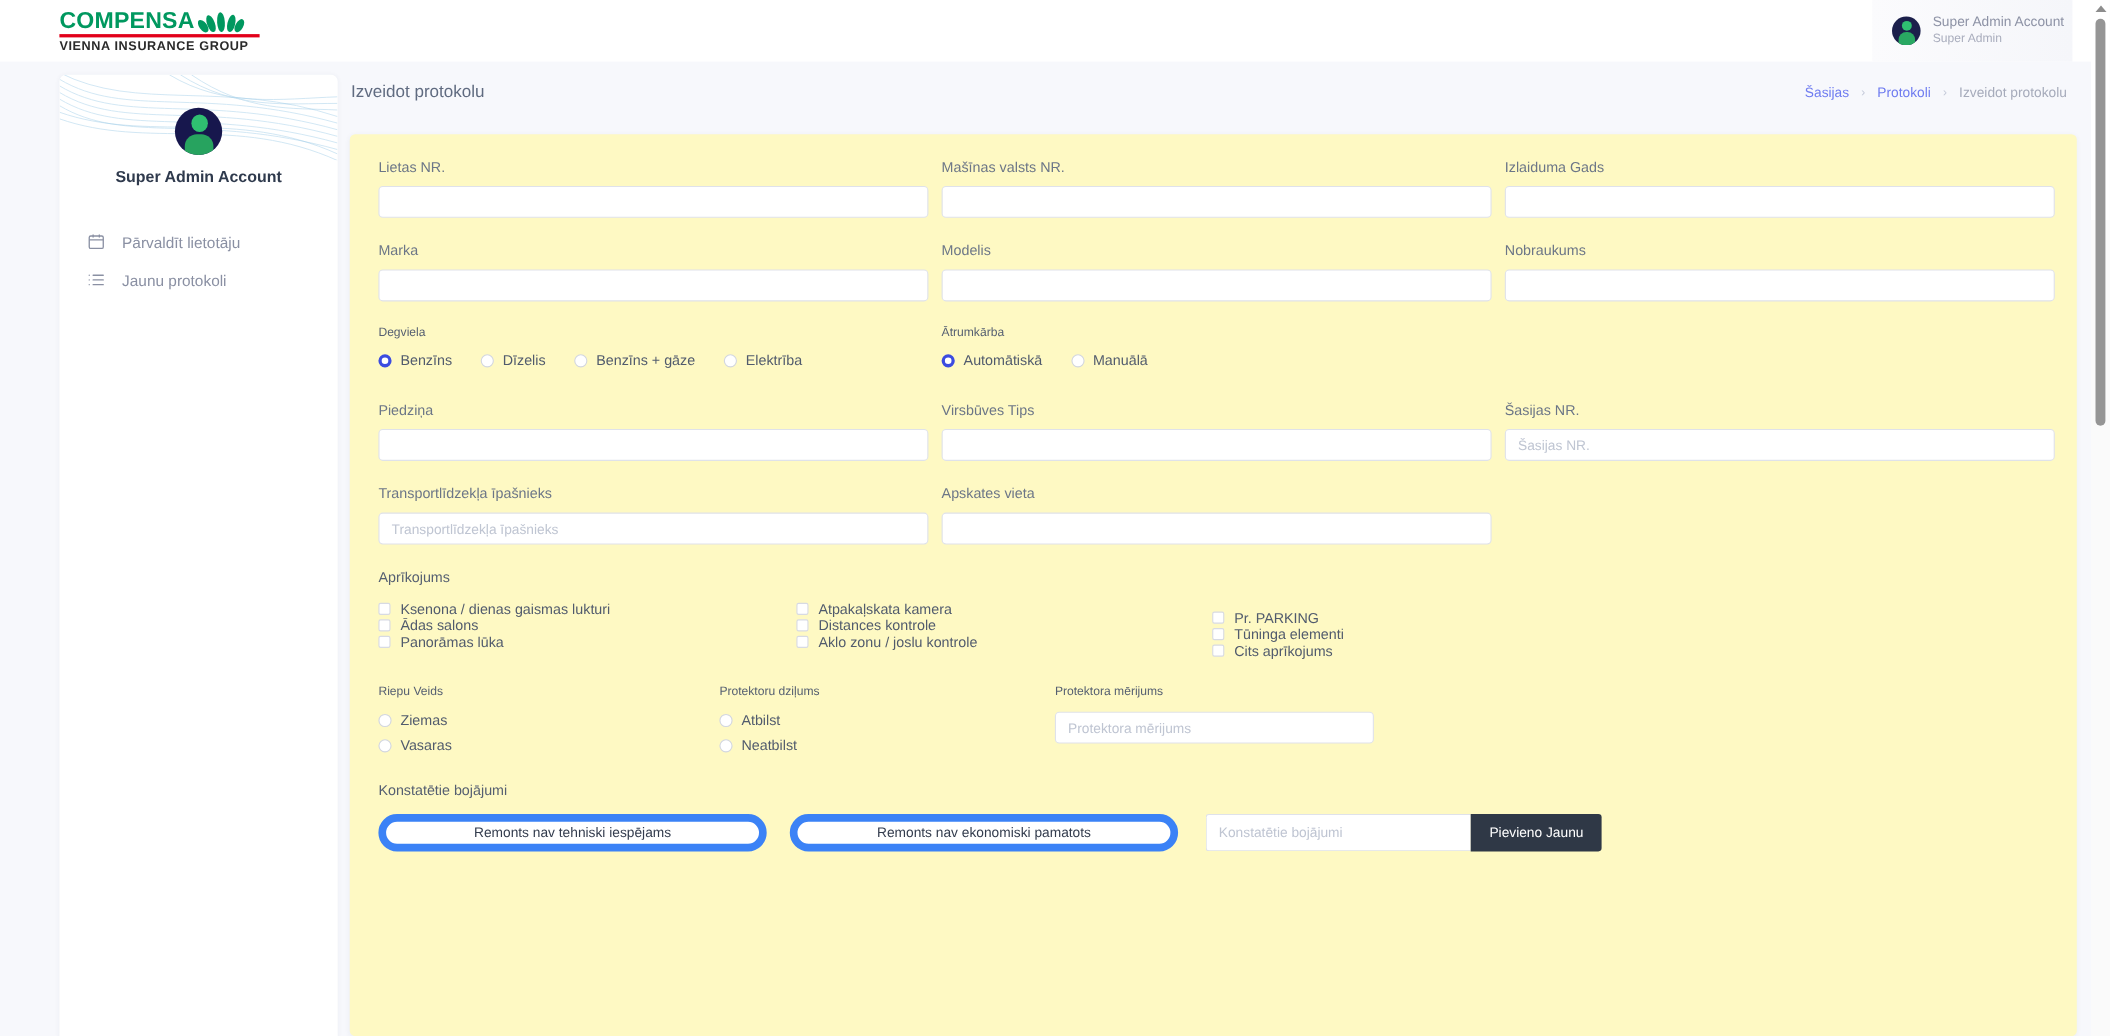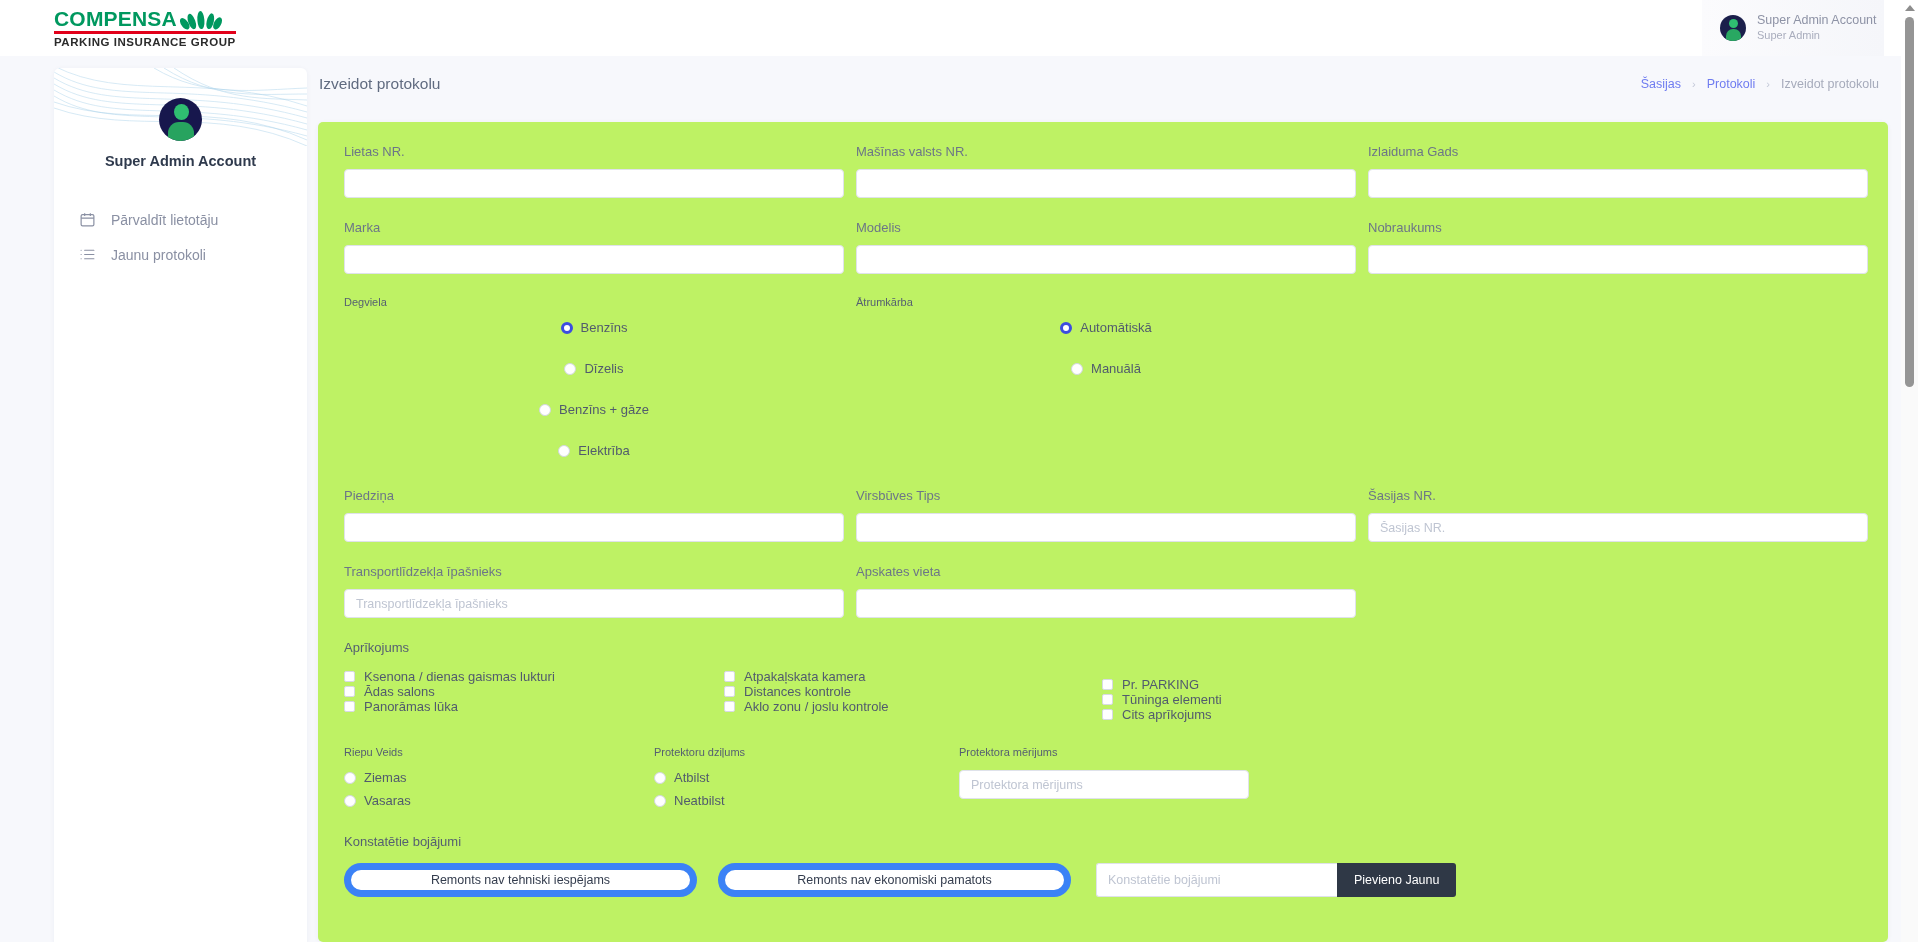--- a/index.html
+++ b/index.html
@@ -140,42 +140,42 @@
   .page-title { font-size:15.5px; color:#606b80; }
   .crumbs { display:flex; align-items:center; gap:11px; font-size:12.5px; }
   .crumb-link { color:#6f7cf0; cursor:pointer; }
   .crumb-sep { color:#c3c8d8; font-size:11px; }
   .crumb-cur { color:#a6abbb; }
 
   
   .card {
     position:absolute; left:318px; top:122px;
     width:1570px; height:820px;
-    background:#bef264; border-radius:5px;
+    background:#fef9c3; border-radius:5px;
     box-shadow: 0 1px 5px rgba(40,50,90,.05);
     padding: 22px 26px;
   }
 
   .grid3 { display:grid; grid-template-columns: 500px 500px 500px; column-gap:12px; }
   .field { margin-bottom: 22px; }
   .f-label { font-size:13px; color:#6c7687; margin-bottom:10px; display:block; }
   .f-input {
     width:100%; height:29px;
     border:1px solid #dfe2ea; border-radius:4px;
     background:#fff; padding:0 11px;
     font-size:12.5px; color:#3b4354;
     font-family:"Liberation Sans", sans-serif;
     outline:none;
   }
   .f-input::placeholder { color:#bfc5d2; }
 
   
   .radio-row { display:grid; grid-template-columns: 500px 500px 500px; column-gap:12px; margin-bottom:30px; }
   .grp-label { font-size:11px; color:#555f71; margin-bottom:12px; display:block; font-weight:400;}
-  .radios { display:flex; align-items:center; gap:26px;flex-direction:column; }
+  .radios { display:flex; align-items:center; gap:26px; }
   .radio-item { display:flex; align-items:center; gap:8px; cursor:pointer; }
   .rdo {
     width:12px;height:12px;border-radius:50%;
     border:1.4px solid #d2d6e0; background:#fff; flex:none; position:relative;
   }
   .rdo.on { border-color:#3c4ce0; border-width:3.6px; background:#fff; }
   .rdo-lbl { font-size:13px; color:#515b6d; }
 
   
   .sect-label { font-size:13px; color:#555f71; margin-bottom:14px; display:block; }
@@ -233,21 +233,21 @@
       <span class="brand-word">COMPENSA</span>
       <span class="brand-fan">
           <i></i>
           <i></i>
           <i></i>
           <i></i>
           <i></i>
         </span>
     </div>
     <div class="brand-rule"></div>
-    <span class="brand-sub">PARKING INSURANCE GROUP</span>
+    <span class="brand-sub">VIENNA INSURANCE GROUP</span>
   </div>
 
   <div class="user-chip">
     <span class="avatar-sm"></span>
     <span class="user-meta">
       <span class="user-name">Super Admin Account</span>
       <span class="user-role">Super Admin</span>
     </span>
   </div>
 </div>

